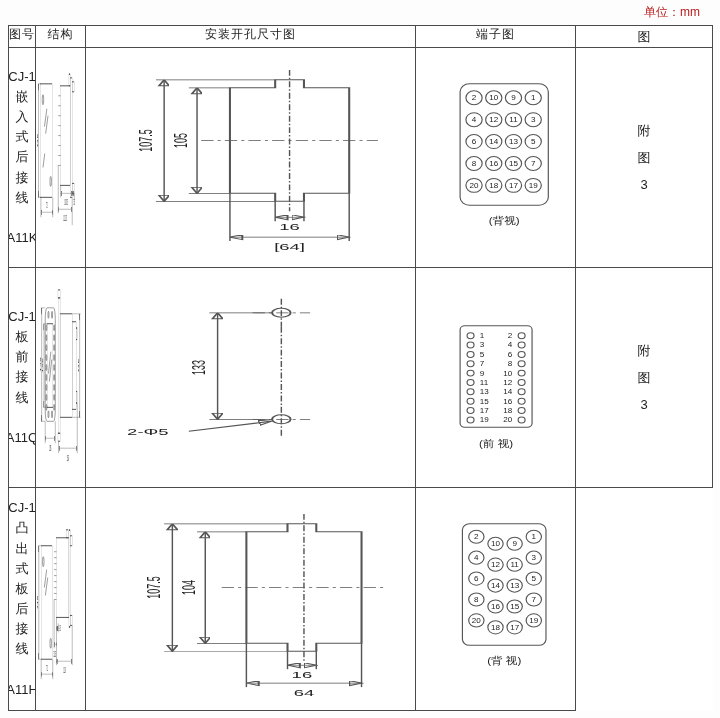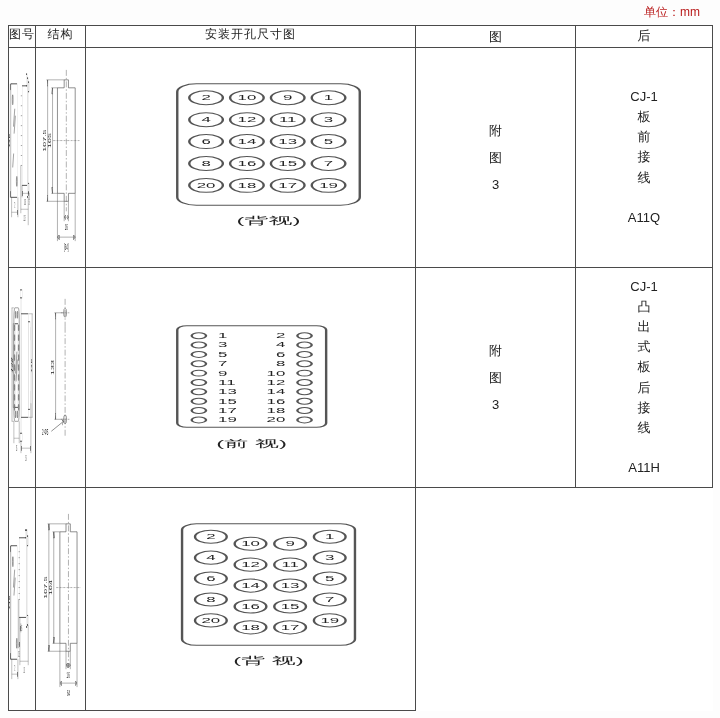--- a/index.html
+++ b/index.html
@@ -45,20 +45,23 @@
 <div class="tbl">
 
   <div class="cell hc">
       <span>图号</span>
     </div>
   <div class="cell hc">
       <span>结构</span>
     </div>
   <div class="cell hc">
       <span>安装开孔尺寸图</span>
+    </div>
+  <div class="cell hc">
+      <span>端子图</span>
     </div>
 
   <div class="cell vtext fig"><span>附
 图
 3</span></div>
   <div class="cell vtext struct"><span>CJ-1
 嵌
 入
 式
 后

